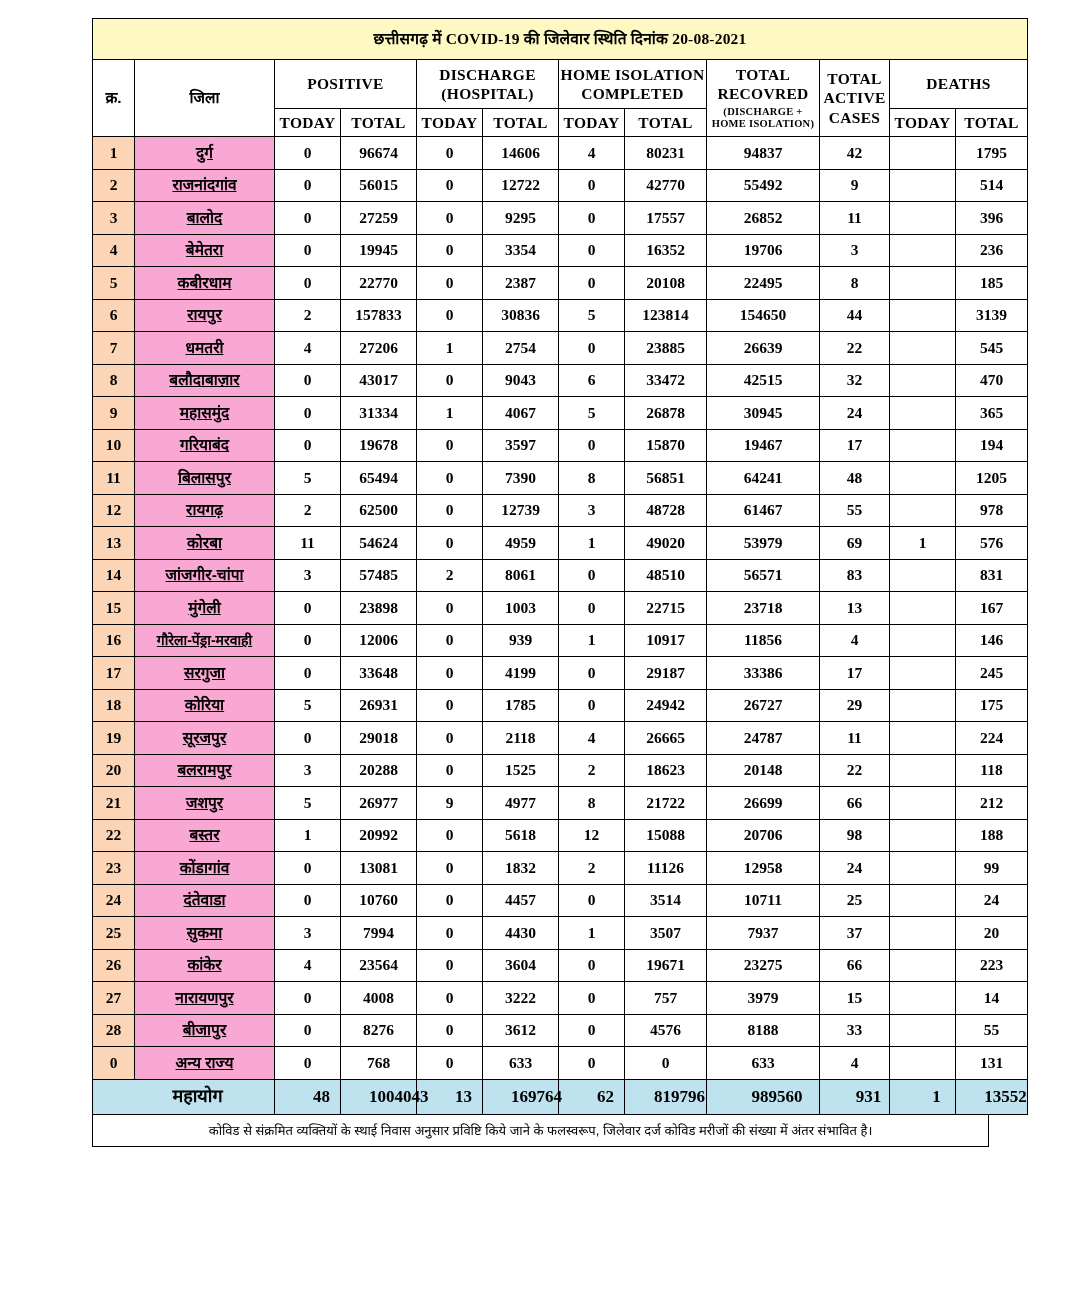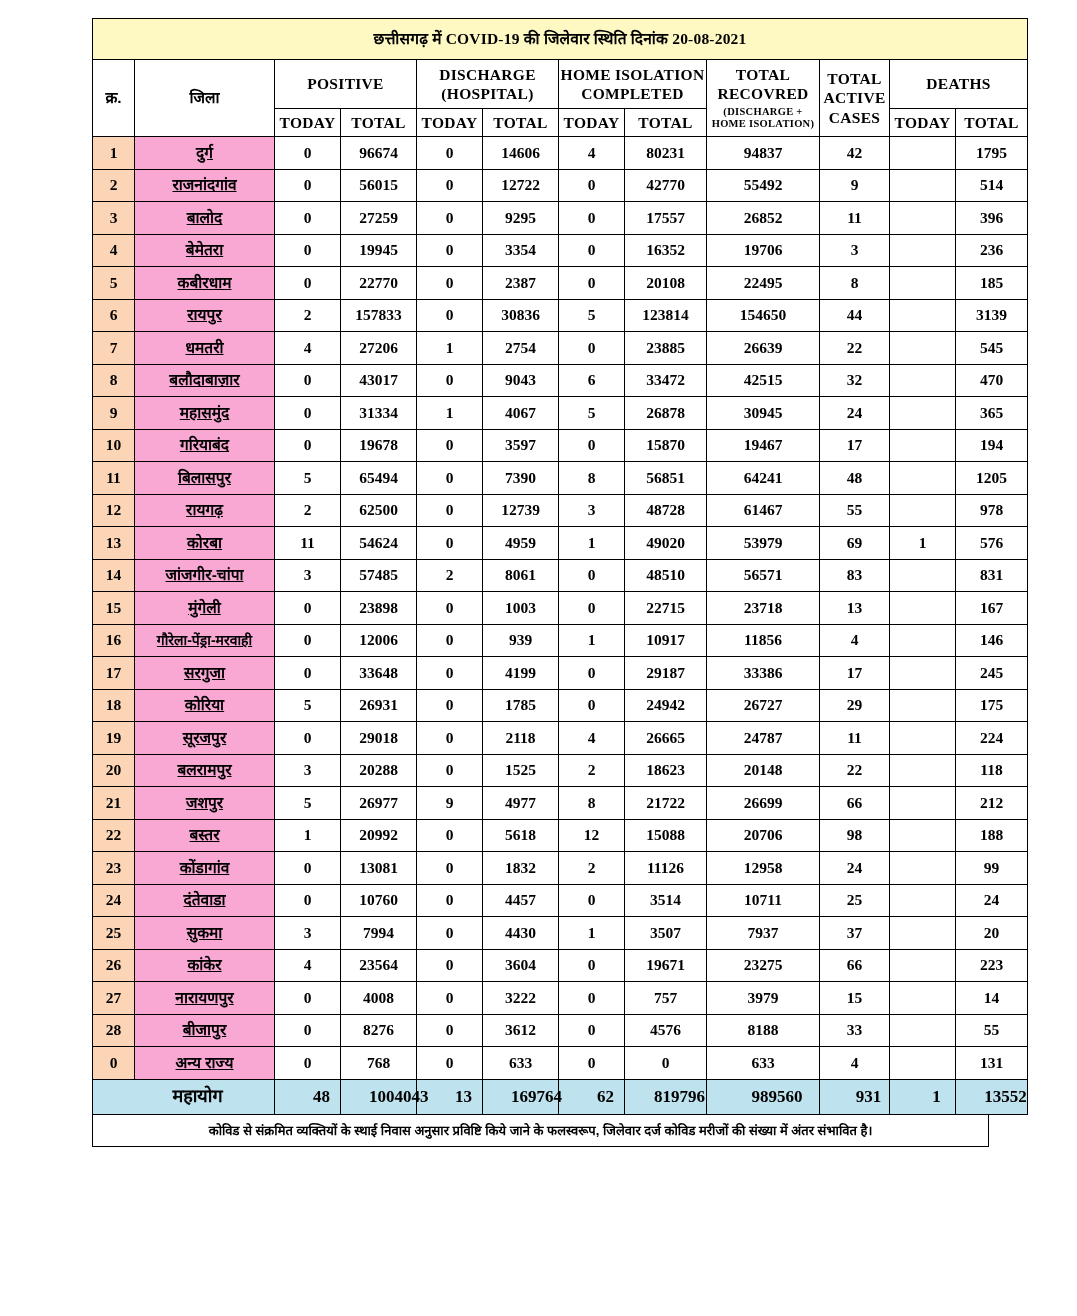--- a/index.html
+++ b/index.html
@@ -109,21 +109,21 @@
     font-family: "Liberation Sans", sans-serif;
   }
   
   .footnote {
     border: 1px solid #000000;
     border-top: none;
     width: 897px;
     box-sizing: border-box;
     text-align: center;
     font-size: 13px;
-    font-weight: bold;
+    font-weight: normal;
     font-family: "Liberation Sans", sans-serif;
     padding: 6px 4px 7px 4px;
     background: #ffffff;
   }
   .hdr-col-sn, .hdr-col-dist {
     background: #ffffff;
     font-size: 15.5px;
     font-weight: bold;
     font-family: Liberation Sans, sans-serif;
   }

